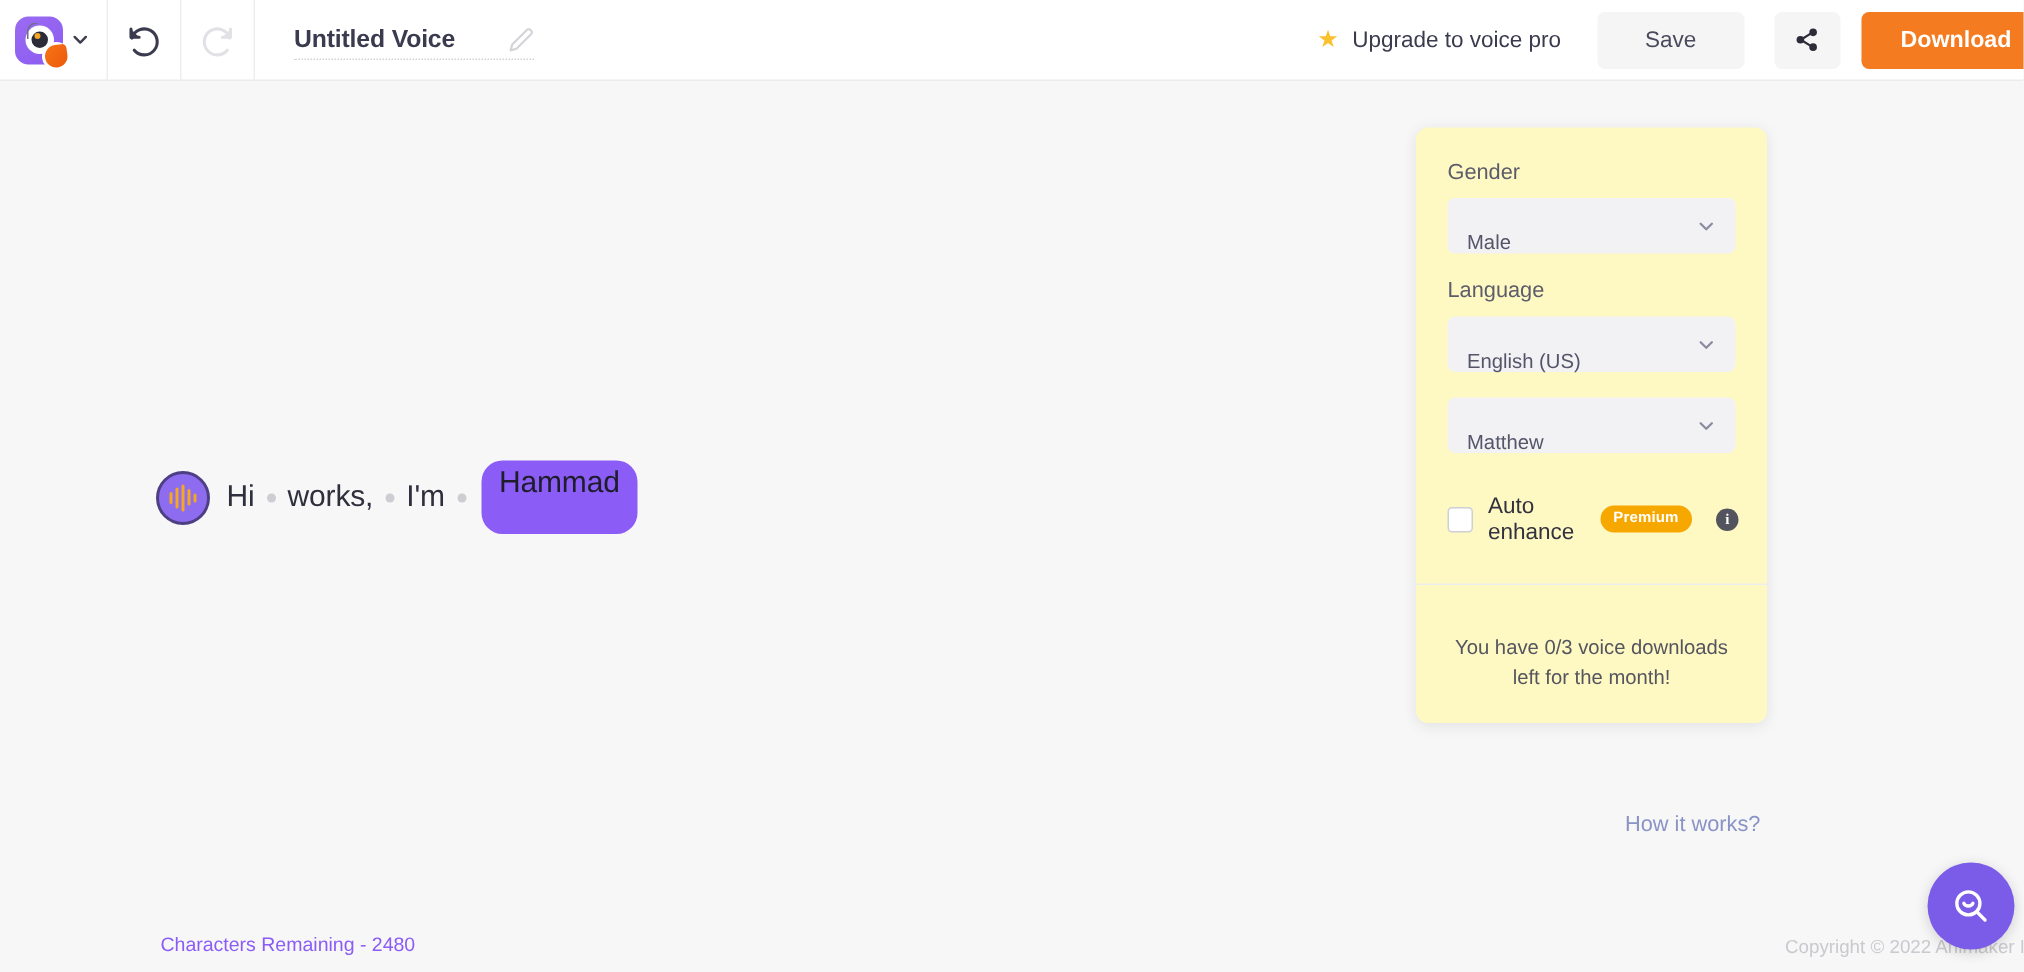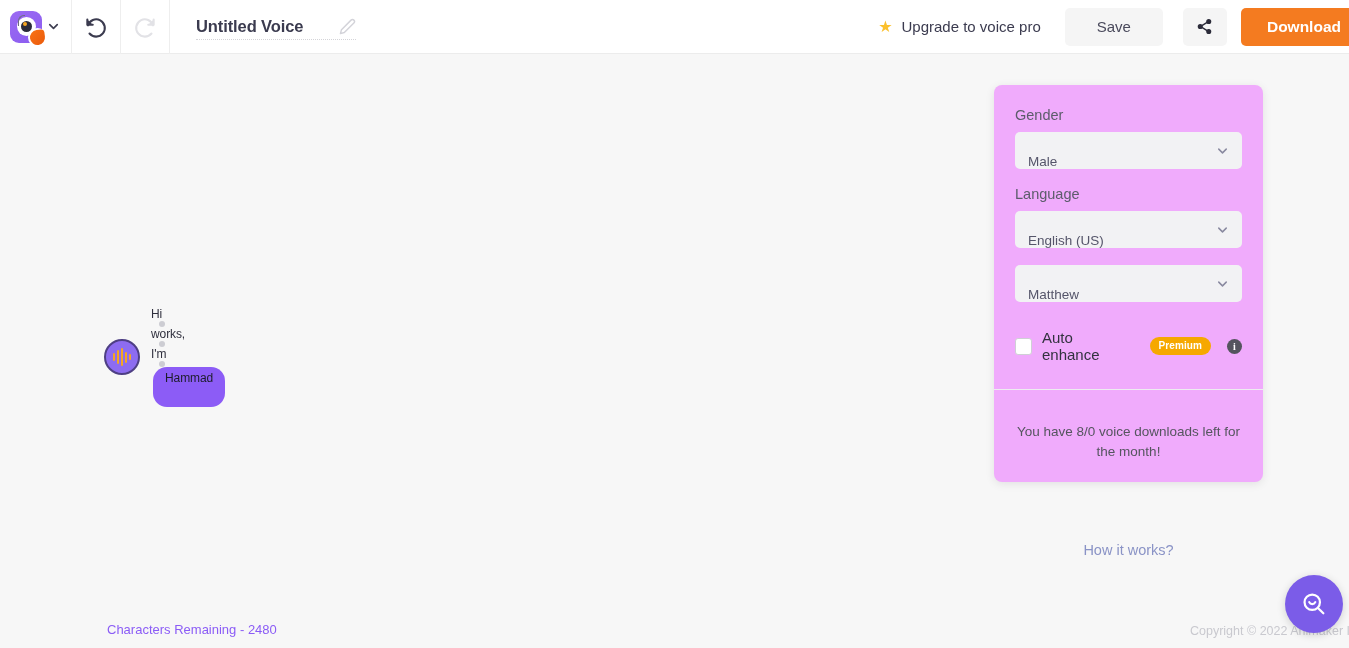--- a/index.html
+++ b/index.html
@@ -226,48 +226,48 @@
     border-radius: 1.2px;
   }
   .wave i:nth-child(1) { height: 8px; }
   .wave i:nth-child(2) { height: 14px; }
   .wave i:nth-child(3) { height: 18px; }
   .wave i:nth-child(4) { height: 11px; }
   .wave i:nth-child(5) { height: 6px; }
 
   .sentence {
     display: flex;
-    font-size: 12px;
+    align-items: center;
+    font-size: 20px;
     color: #2f2f3d;
     letter-spacing: -0.1px;
-    flex-direction: column;
   }
   .word { white-space: pre; }
   .sep {
     width: 6px; height: 6px;
     border-radius: 50%;
     background: #cdcdd3;
     margin: 0 8px;
     flex: 0 0 auto;
   }
   .word.highlight {
     background: #8c5cf6;
     color: #1d1d2b;
     border-radius: 14px;
     padding: 4px 12px 22px;
     margin-left: 2px;
   }
 
   
   .panel {
     position: absolute;
-    left: 994px;
+    left: 944px;
     top: 31px;
-    width: 269px;
-    background: #f0abfc;
+    width: 234px;
+    background: #fef9c3;
     border-radius: 8px;
     box-shadow: 0 2px 10px rgba(0,0,0,0.09);
     overflow: hidden;
   }
   .panel-body { padding: 22px 21px 24px; }
 
   .field-label {
     font-size: 14.5px;
     color: #5c5c6b;
     margin-bottom: 9px;
@@ -546,21 +546,21 @@
         <span class="checkbox"></span>
         <span class="enhance-label">Auto enhance</span>
         <span class="badge-premium">Premium</span>
         <span class="info-icon">i</span>
       </div>
     </div>
 
     <div class="panel-divider"></div>
 
     <div class="panel-footer">
-      <div class="downloads-note">You have 8/0 voice downloads left for the month!</div>
+      <div class="downloads-note">You have 0/3 voice downloads left for the month!</div>
     </div>
   </div>
 
   <a class="how-link">How it works?</a>
 
   <button class="fab">
     <svg width="28" height="28" viewBox="0 0 24 24" fill="none" stroke="#ffffff" stroke-width="1.9" stroke-linecap="round" stroke-linejoin="round">
       <circle cx="10.5" cy="10.5" r="6.6"></circle>
       <path d="M7.9 10.4a2.9 2.9 0 0 0 5.2 0"></path>
       <line x1="15.6" y1="15.6" x2="20" y2="20"></line>

